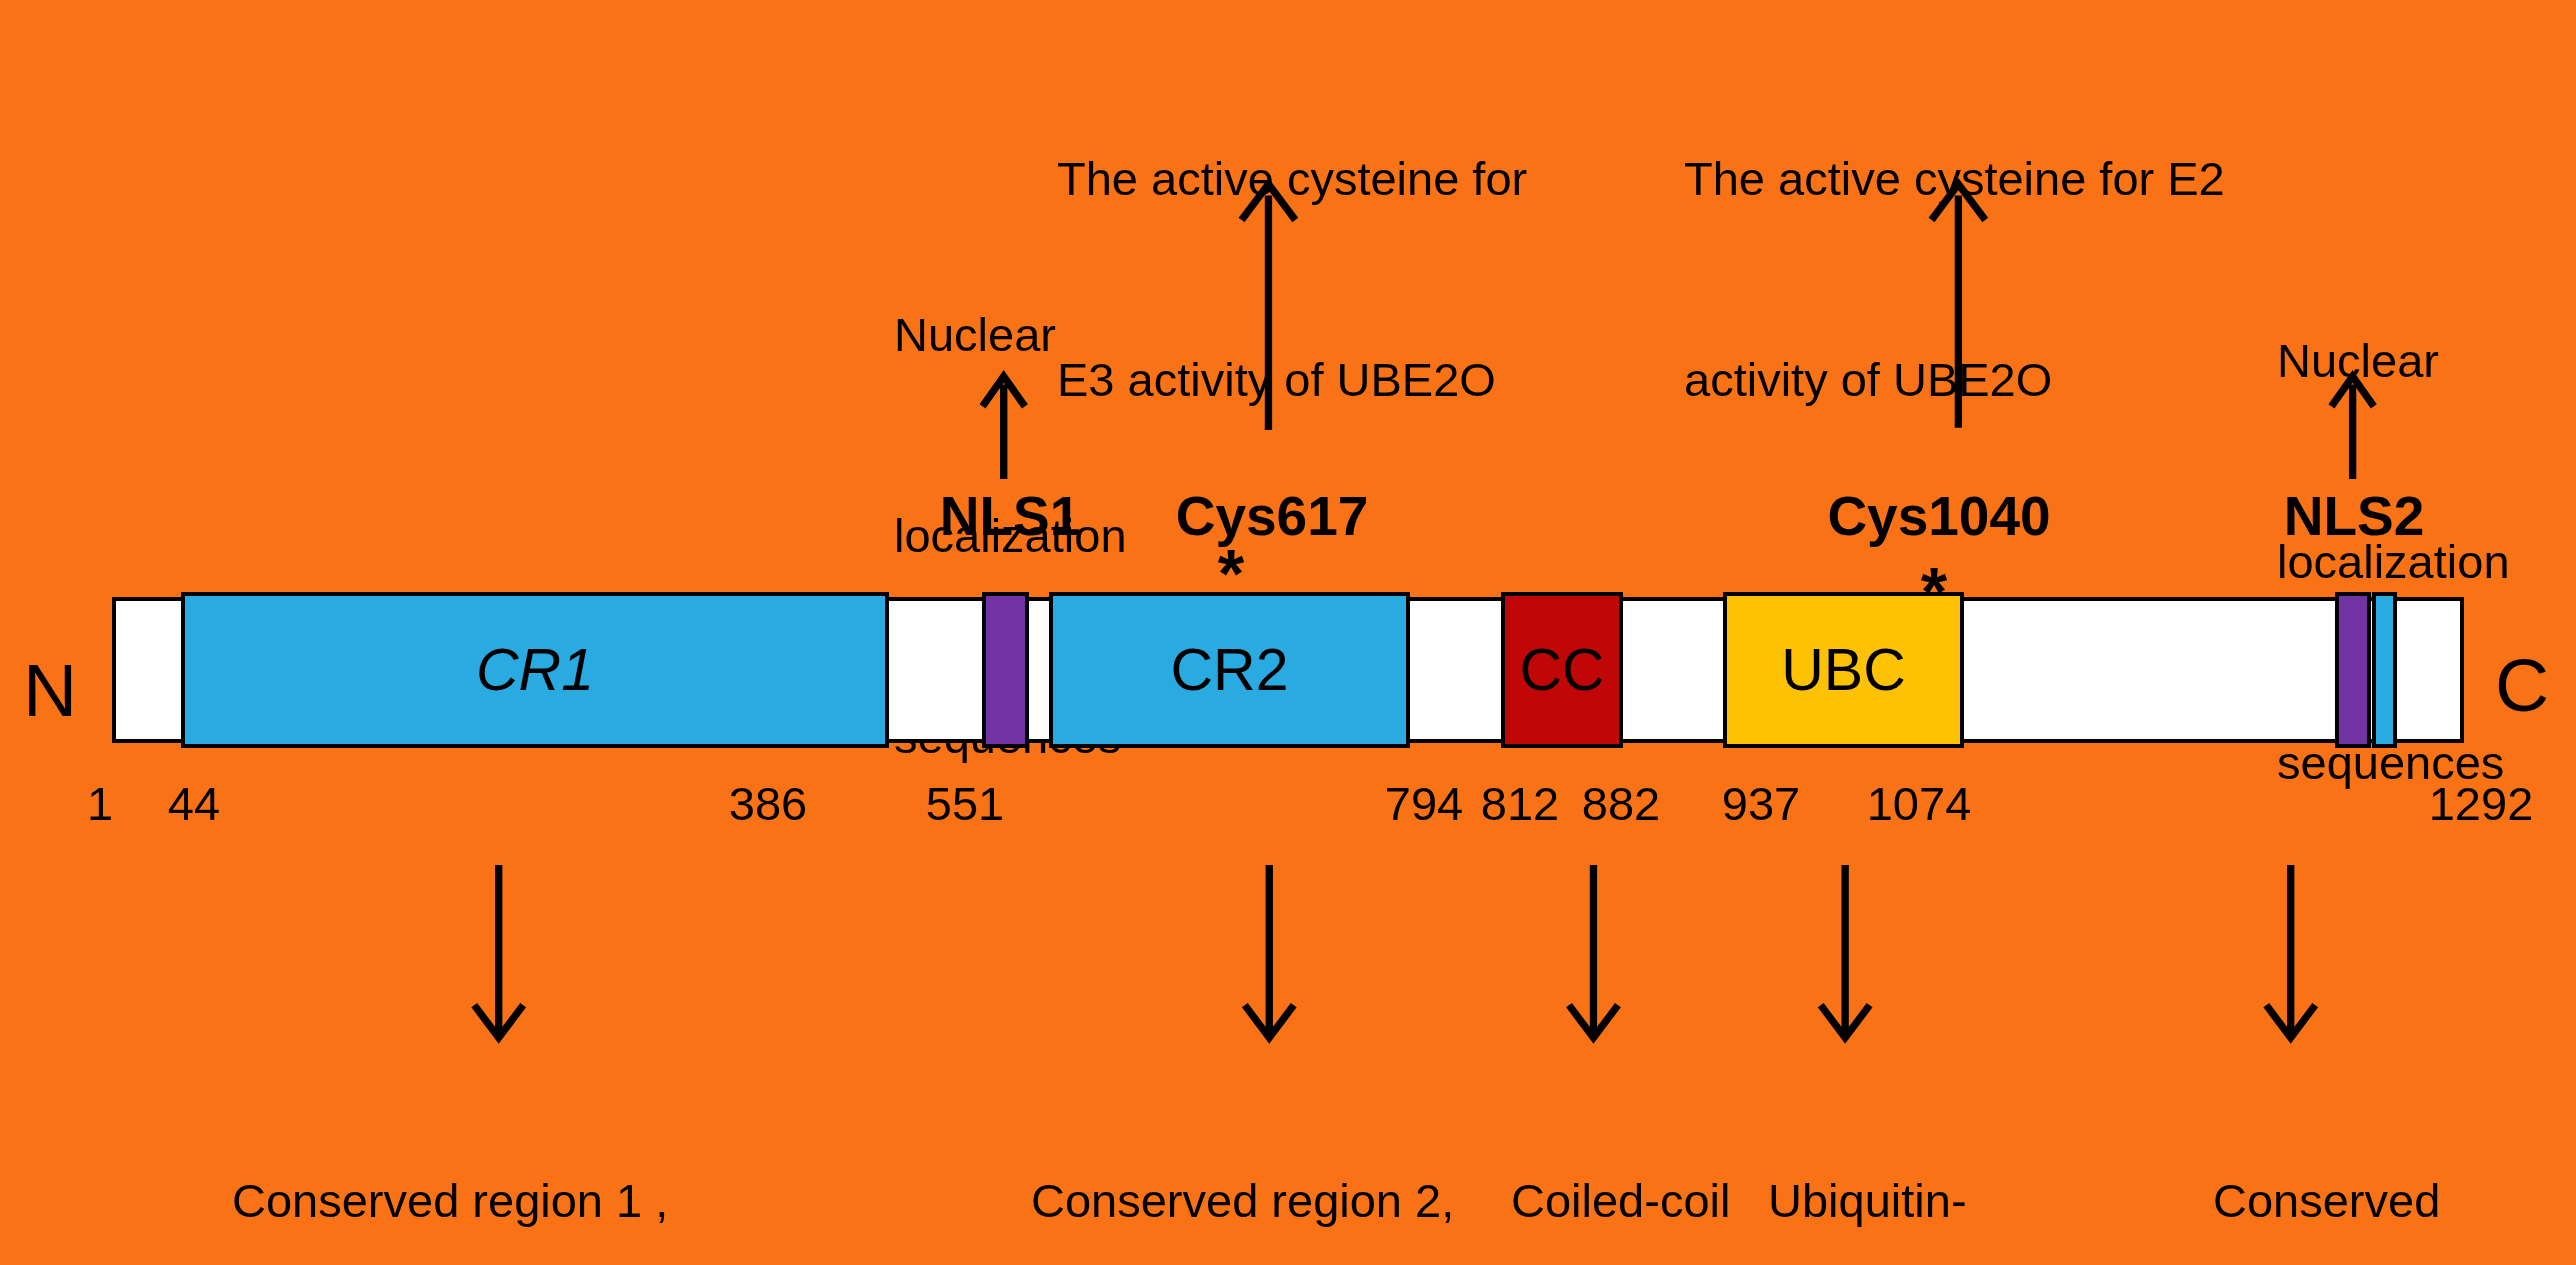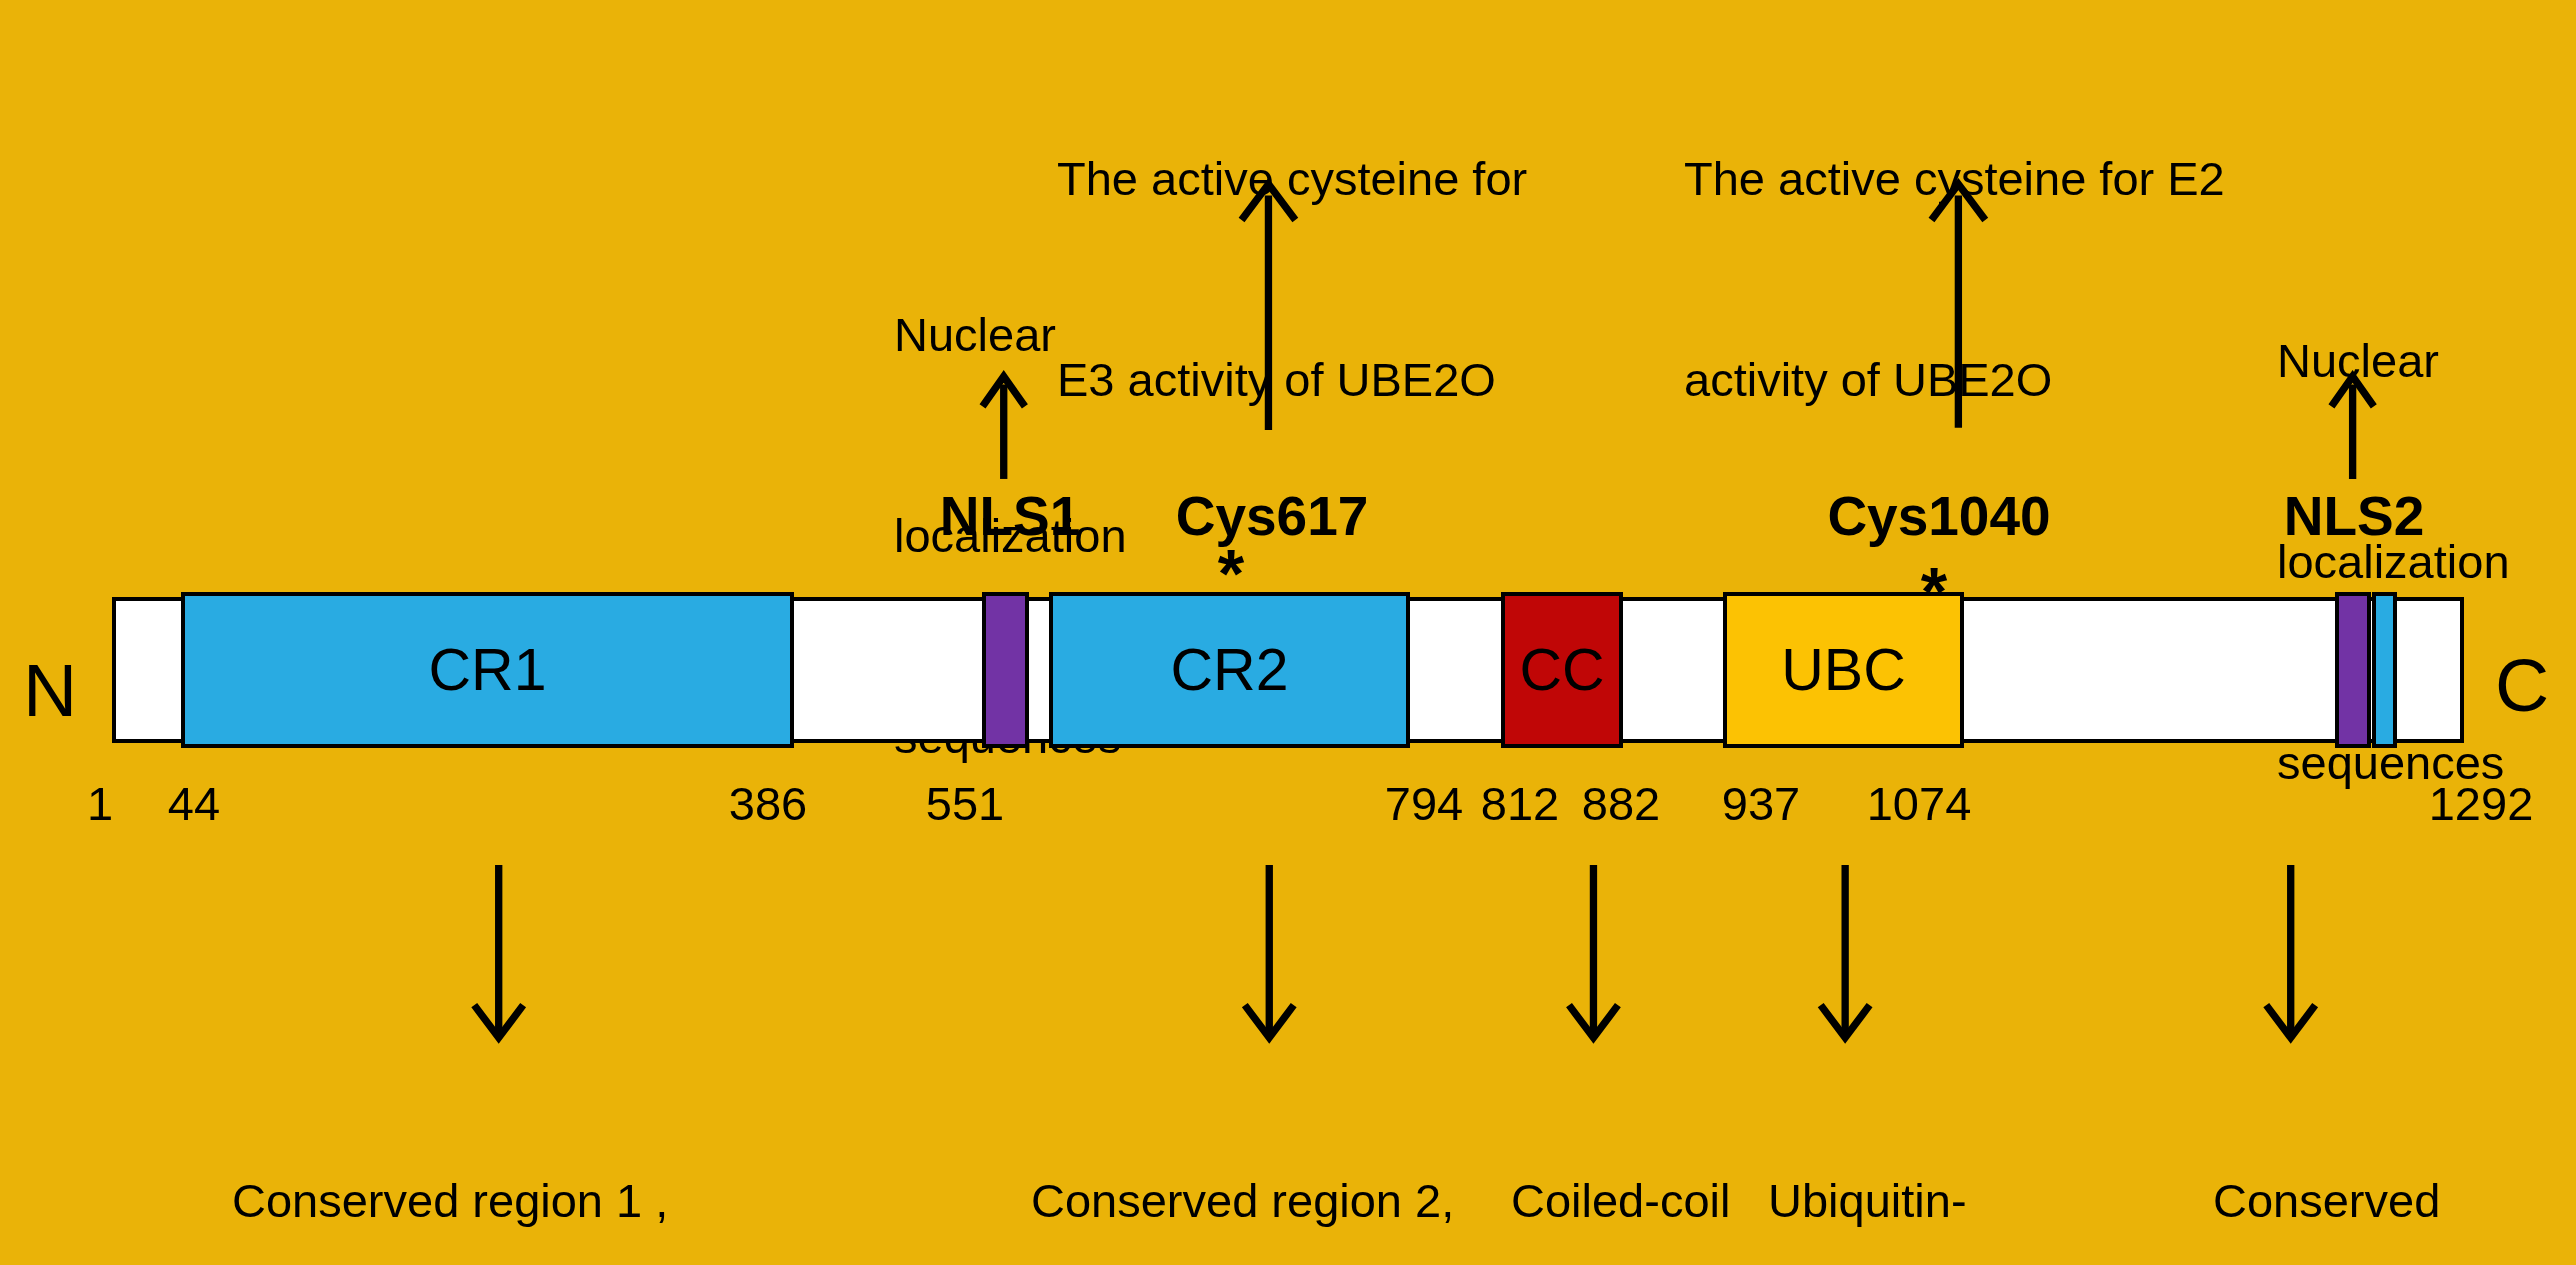--- a/index.html
+++ b/index.html
@@ -1,19 +1,19 @@
 <!DOCTYPE html>
 <html style="--blue: #29abe2; --purple: #7233a5; --red: #c00606; --orange: #fcc203; --ink: #000000;font-size:13px"><head>
 <meta charset="utf-8">
 <style>
   html,body{margin:0;padding:0;background:#ffffff;}
   #canvas{
     position:relative;
     width:2576px;height:1265px;
-    background:#eab308;
+    background:#f97316;
     font-family:"Liberation Sans", sans-serif;
     color:var(--ink,#000);
     overflow:hidden;
   }
   .txt{position:absolute;white-space:pre;line-height:67px;font-size:47px;color:var(--ink,#000);}
   .txt div{height:67px;}
   .desc{position:absolute;white-space:pre;line-height:59px;font-size:47px;color:var(--ink,#000);}
   .desc div{height:59px;}
   .marker{
     position:absolute;transform:translateX(-50%);
@@ -118,21 +118,21 @@
   <span class="marker" style="left:2354px;top:489px;">NLS2</span>
 
   <span class="asterisk" style="left:1231px;top:539px;">*</span>
   <span class="asterisk" style="left:1934px;top:557px;">*</span>
 
   <span class="terminal" style="left:23px;top:653px;">N</span>
   <span class="terminal" style="left:2495px;top:648px;">C</span>
 
   <div class="backbone"></div>
 
-  <div class="block blue" style="left:181px;width:613px;">
+  <div class="block blue" style="left:181px;width:708px;font-style:italic;">
     <span>CR1</span>
   </div>
   <div class="block purple" style="left:982px;width:47px;"></div>
   <div class="block blue" style="left:1049px;width:361px;">
     <span>CR2</span>
   </div>
   <div class="block red" style="left:1501px;width:122px;">
     <span>CC</span>
   </div>
   <div class="block orange" style="left:1723px;width:241px;">

